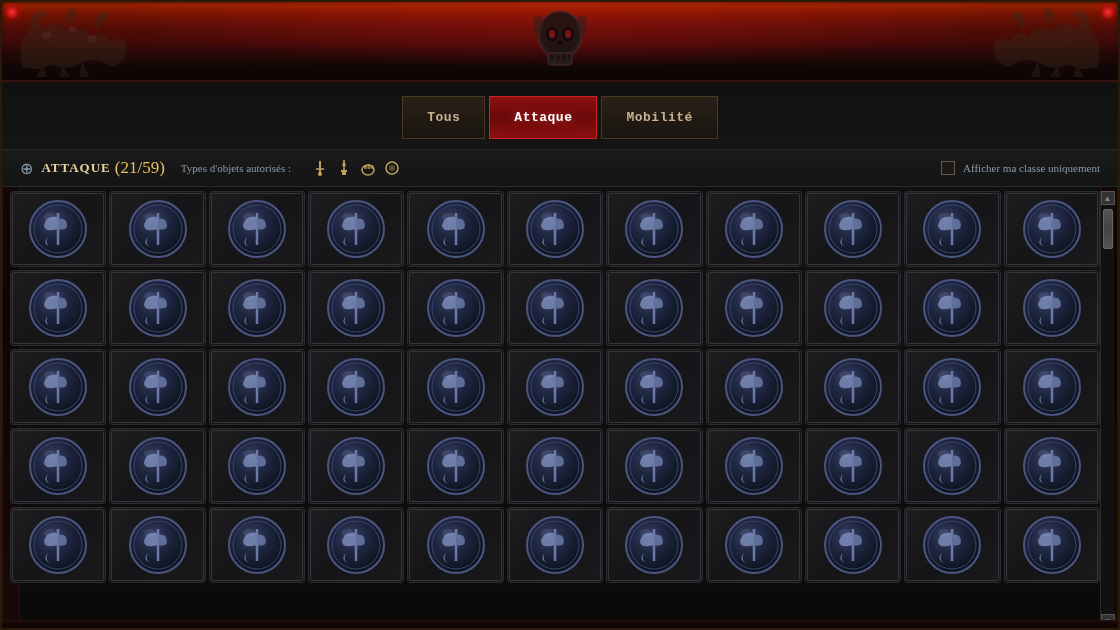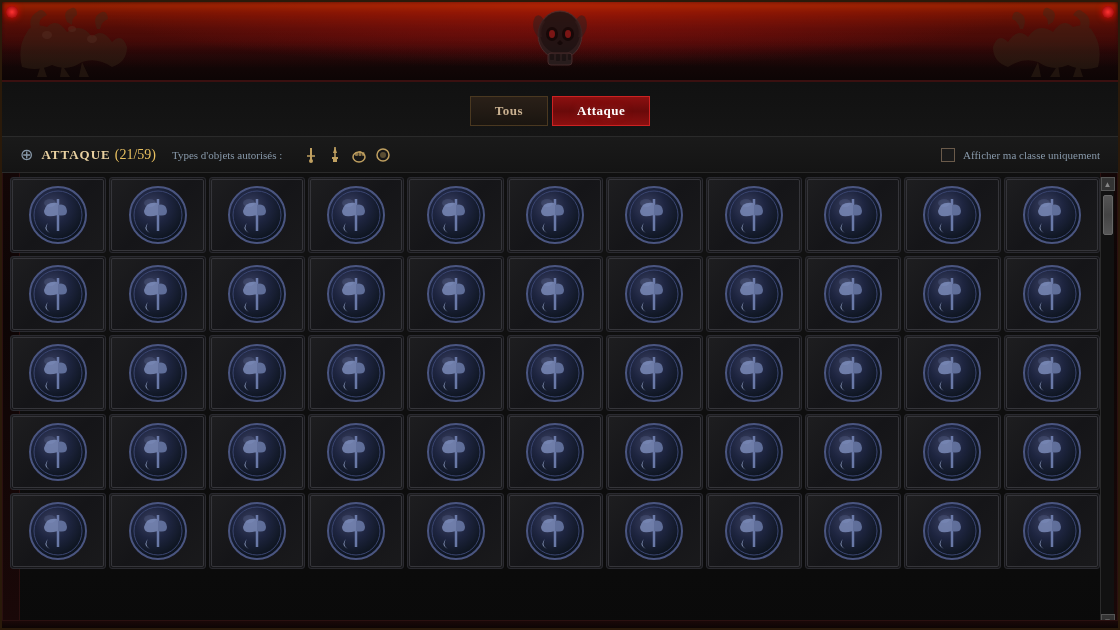--- a/index.html
+++ b/index.html
@@ -119,29 +119,29 @@
     .tabs-container {
       display: flex;
       justify-content: center;
       align-items: center;
       gap: 4px;
       padding: 14px 0 10px 0;
       background: linear-gradient(180deg, #111 0%, #151515 100%);
     }
 
     .tab-btn {
-      padding: 6px 24px;
+      padding: 13px 24px;
       font-size: 13px;
       font-weight: bold;
       color: #c8b090;
       background: linear-gradient(180deg, #2a2018 0%, #1a1510 100%);
       border: 1px solid #4a3820;
       cursor: pointer;
       letter-spacing: 0.5px;
-      font-family: Liberation Serif, serif;
+      font-family: Liberation Mono, monospace;
       transition: all 0.1s;
       min-width: 70px;
       text-align: center;
     }
 
     .tab-btn.active {
       background: linear-gradient(180deg, #8b1010 0%, #6a0a0a 50%, #8b1010 100%);
       border: 1px solid #cc2222;
       color: #ffffff;
       text-shadow: 0 0 8px rgba(255,100,100,0.5);
@@ -166,21 +166,21 @@
 
     .section-title {
       font-size: 13px;
       font-weight: bold;
       color: #e8d0a0;
       letter-spacing: 1px;
       font-family: 'Georgia', serif;
     }
 
     .section-count {
-      font-size: 14px;
+      font-size: 17px;
       color: #e8c060;
       margin-left: 4px;
     }
 
     .section-types-label {
       font-size: 11px;
       color: #8899aa;
       margin-left: 16px;
       margin-right: 20px;
       font-family: Liberation Serif, serif;
@@ -382,20 +382,21 @@
         <path d="M52,30 Q60,20 55,10 Q50,5 45,15 Q50,22 48,30Z" fill="#2a2020" opacity="0.6"></path>
       </svg>
     </div>
   </div>
 
   <div class="inner-content">
 
     <div class="tabs-container">
       <button class="tab-btn">Tous</button>
       <button class="tab-btn active">Attaque</button>
+      <button class="tab-btn">Mobilité</button>
     </div>
 
     <div class="section-header">
       <span class="section-icon">⊕</span>
       <span class="section-title">ATTAQUE</span>
       <span class="section-count">(21/59)</span>
       <span class="section-types-label">Types d'objets autorisés :</span>
       <div class="type-icons">
 
         <svg width="18" height="18" viewBox="0 0 18 18">

